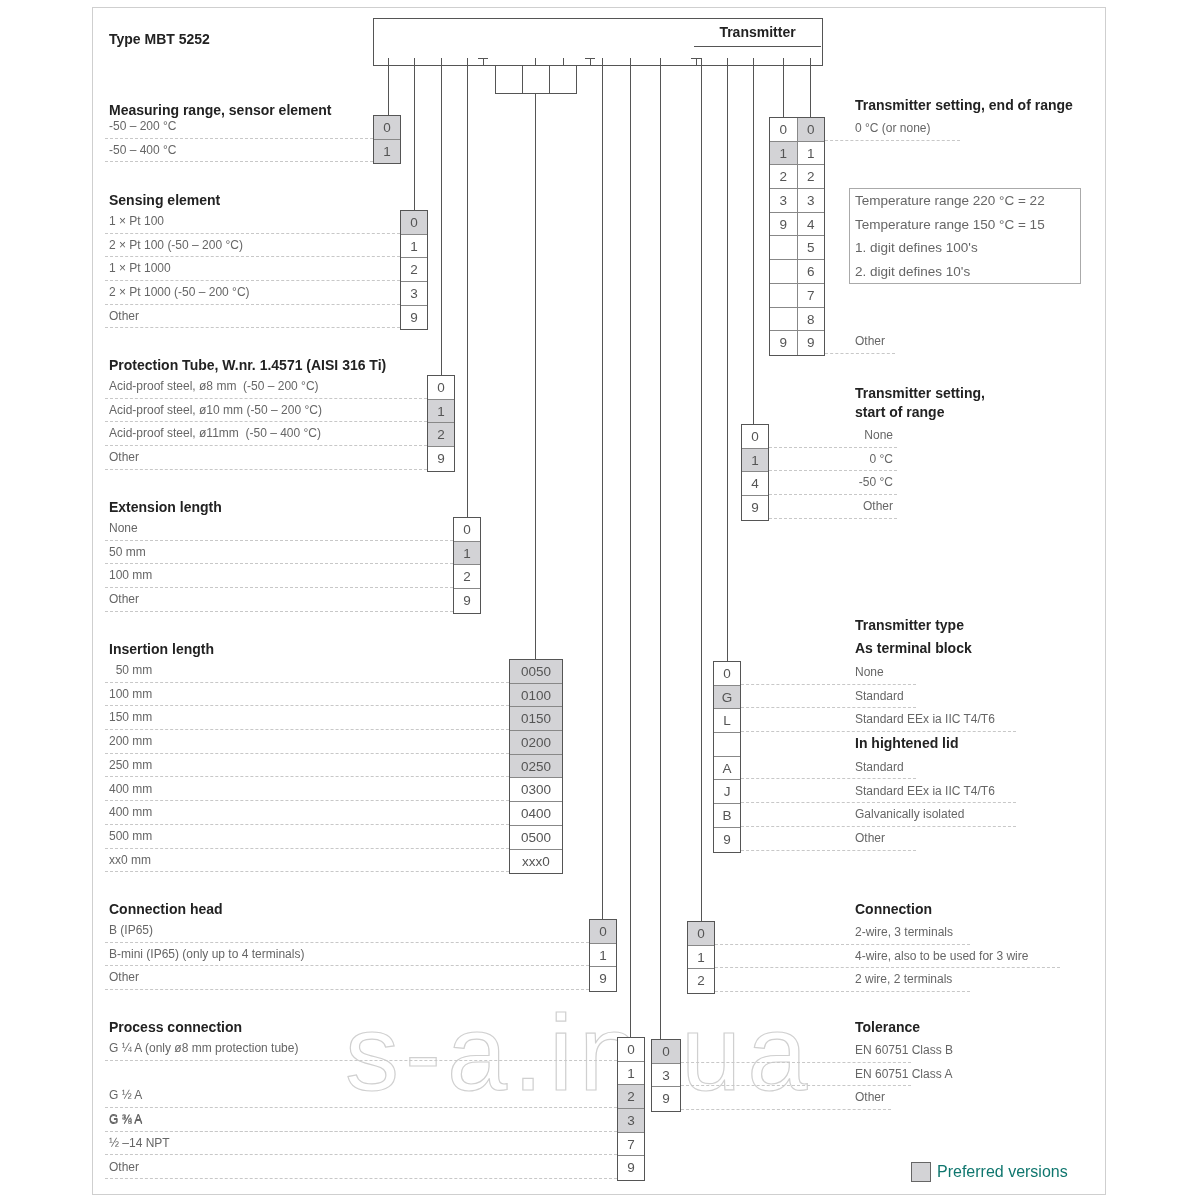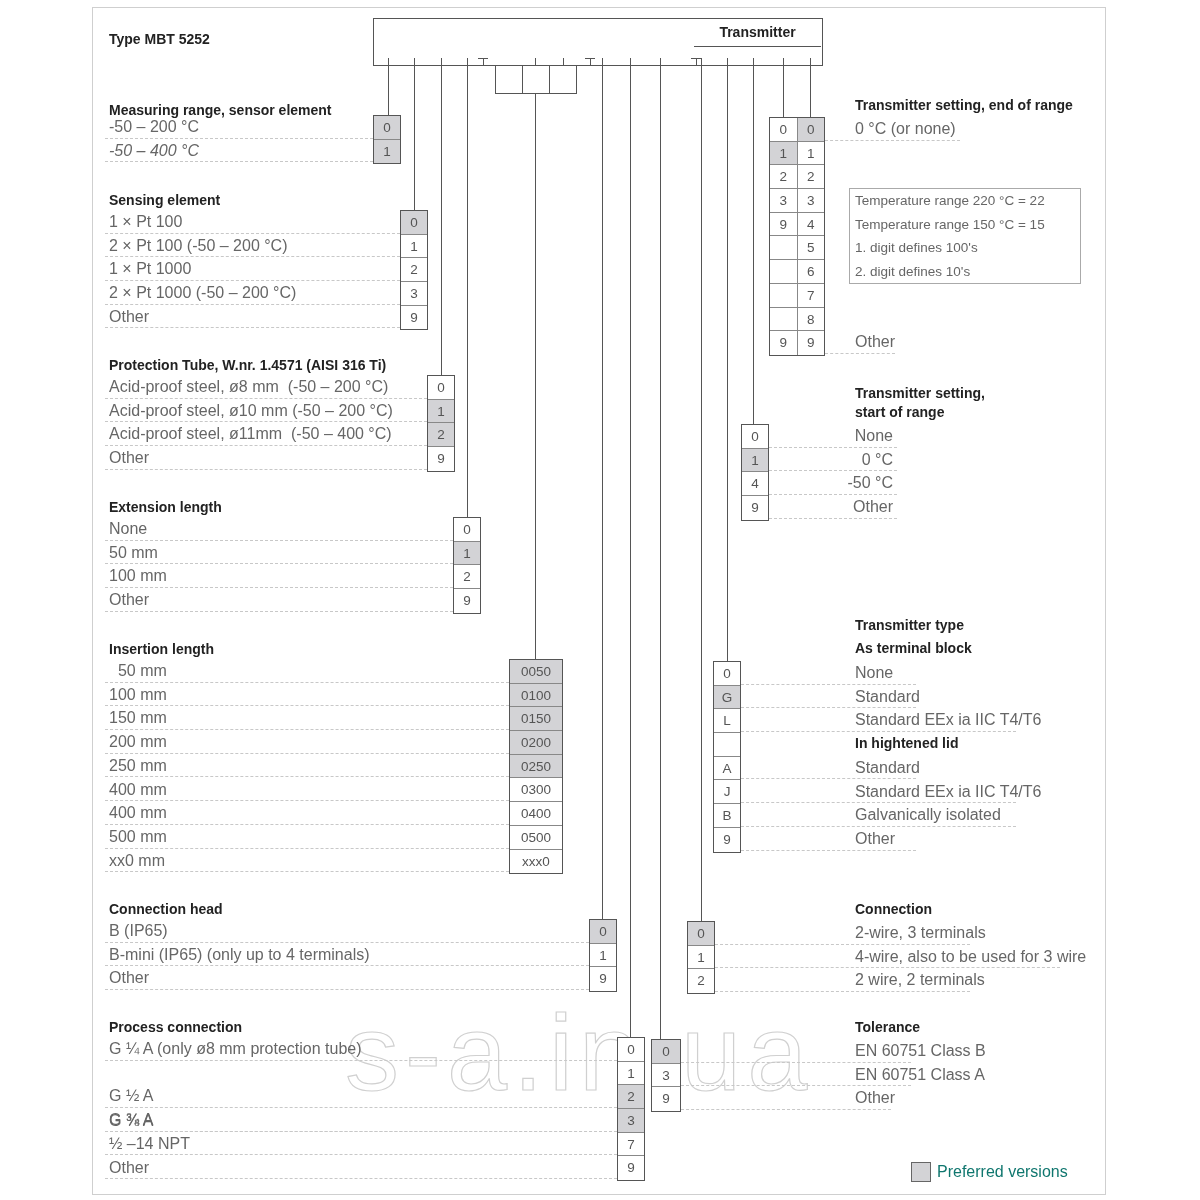--- a/index.html
+++ b/index.html
@@ -3,21 +3,21 @@
 <meta charset="utf-8">
 <style>
   html, body { margin:0; padding:0; background:#fff; }
   body { width:1200px; height:1200px; position:relative; overflow:hidden;
          font-family:"Liberation Sans", sans-serif; color:#555; }
   #frame { position:absolute; left:92px; top:7px; width:1012px; height:1186px;
            border:1px solid #cfcfcf; }
   .abs { position:absolute; }
   .title { font-weight:bold; color:#222; font-size:14px; }
   .h { font-weight:bold; color:#222; font-size:14px; white-space:nowrap; }
-  .row { font-size:16px; color:#666; white-space:nowrap; height:23.7px; line-height:23.7px;
+  .row { font-size:12px; color:#666; white-space:nowrap; height:23.7px; line-height:23.7px;
          border-bottom:1px dashed #c8c8c8; box-sizing:border-box; }
   .codebox { border:1.5px solid #555; box-sizing:border-box; background:#fff; }
   .cell { height:23.7px; line-height:23px; text-align:center; font-size:13.5px; color:#555;
           border-bottom:1px solid #888; box-sizing:border-box; }
   .cell:last-child { border-bottom:none; }
   .cell.pref { background:#d3d3d6; }
   .vline { position:absolute; width:0; border-left:1.5px solid #555; }
   .hline { position:absolute; height:0; border-top:1.5px solid #555; }
   #header-box { left:373px; top:18px; width:450px; height:48px; border:1.5px solid #555; box-sizing:border-box; }
   #hdr-sensor { left:0; top:0; width:320px; height:28px; border-right:1.5px solid #555;
@@ -84,21 +84,21 @@
     <div class="vline" style="left:783px;top:66px;height:51px;"></div>
     <div class="vline" style="left:810px;top:66px;height:51px;"></div>
     <div class="vline" style="left:753px;top:66px;height:358px;"></div>
     <div class="vline" style="left:727px;top:66px;height:595px;"></div>
     <div class="vline" style="left:701px;top:66px;height:855px;"></div>
   </div>
 
 <div id="sections">
     <div class="abs h" style="left:109px;top:102px;">Measuring range, sensor element</div>
     <div class="abs row" style="left:105px;top:115px;width:268px;padding-left:4px;"><span style="white-space:pre;">-50 – 200 °C</span></div>
-    <div class="abs row" style="left:105px;top:138.7px;width:268px;padding-left:4px;font-style:italic;"><span style="white-space:pre;">-50 – 400 °C</span></div>
+    <div class="abs row" style="left:105px;top:138.7px;width:268px;padding-left:4px;"><span style="white-space:pre;">-50 – 400 °C</span></div>
     <div class="abs codebox" style="left:373px;top:115px;width:28px;">
       <div class="cell pref">0</div>
       <div class="cell pref">1</div>
     </div>
     <div class="abs h" style="left:109px;top:192px;">Sensing element</div>
     <div class="abs row" style="left:105px;top:210px;width:295px;padding-left:4px;"><span style="white-space:pre;">1 × Pt 100</span></div>
     <div class="abs row" style="left:105px;top:233.7px;width:295px;padding-left:4px;"><span style="white-space:pre;">2 × Pt 100 (-50 – 200 °C)</span></div>
     <div class="abs row" style="left:105px;top:257.4px;width:295px;padding-left:4px;"><span style="white-space:pre;">1 × Pt 1000</span></div>
     <div class="abs row" style="left:105px;top:281.1px;width:295px;padding-left:4px;"><span style="white-space:pre;">2 × Pt 1000 (-50 – 200 °C)</span></div>
     <div class="abs row" style="left:105px;top:304.8px;width:295px;padding-left:4px;"><span style="white-space:pre;">Other</span></div>

